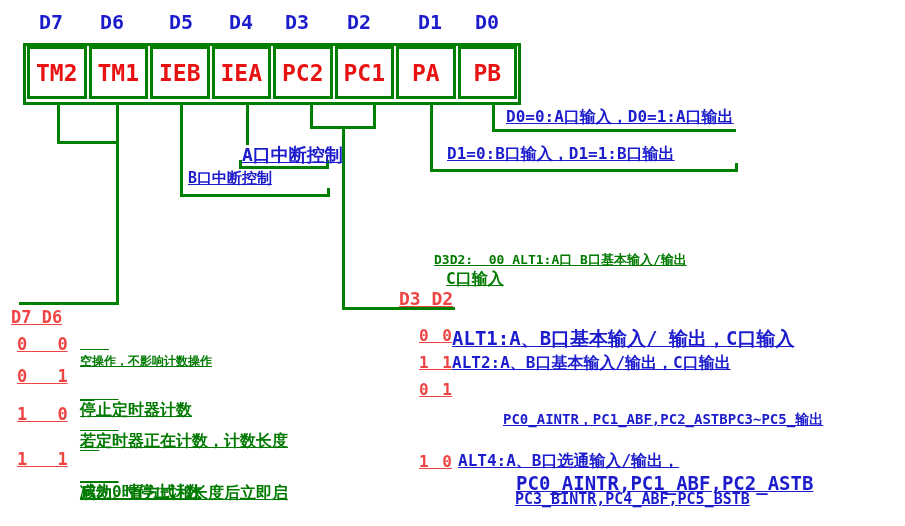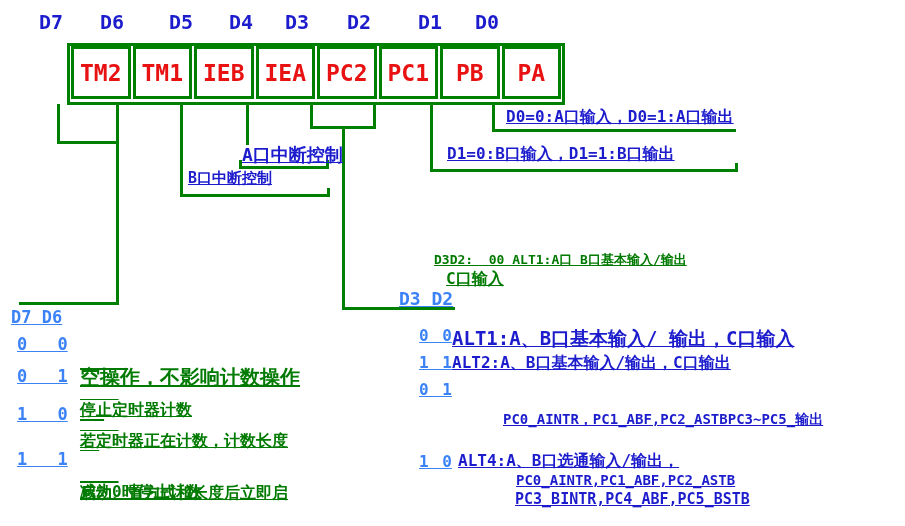--- a/index.html
+++ b/index.html
@@ -2,27 +2,27 @@
 <html><head>
 <meta charset="utf-8">
 <style>
   html,body{margin:0;padding:0;background:#fff;}
   #canvas{position:relative;width:905px;height:520px;background:#ffffff;overflow:hidden;
           font-family:"DejaVu Sans Mono","DejaVu Sans",sans-serif;font-weight:bold;}
   .ln{position:absolute;background:#008000;}
   .txt{position:absolute;white-space:pre;font-weight:bold;
        font-family:"DejaVu Sans Mono","DejaVu Sans",sans-serif;text-decoration:underline;}
   .blue{color:#1c1ccd;}
-  .red{color:#3b82f6;}
+  .red{color:#ef4444;}
   .greent{color:#007a00;}
   .bitlab{position:absolute;top:10px;transform:translateX(-50%);
           font-size:20px;color:#1c1ccd;white-space:pre;}
   #regbox{position:absolute;left:23px;top:43px;width:498px;height:62px;
           box-sizing:border-box;border:3px solid #008000;
-          display:flex;gap:2px;padding:0 1px 3px 1px;margin-left:44px;}
+          display:flex;gap:2px;padding:0 1px 3px 1px;}
   .regcell{flex:1;border:3px solid #008000;display:flex;align-items:center;
            justify-content:center;font-size:23px;color:#e81212;white-space:pre;}
   .bits-wide{letter-spacing:0;word-spacing:20px;font-size:17px;}
   .bits-narrow{font-size:16px;word-spacing:4px;}
   .mline span{display:block;}
 </style>
 </head>
 <body>
 
 <div id="canvas">
@@ -36,22 +36,22 @@
   <span class="bitlab" style="left:430px">D1</span>
   <span class="bitlab" style="left:487px">D0</span>
 
   <div id="regbox">
     <div class="regcell">TM2</div>
     <div class="regcell">TM1</div>
     <div class="regcell">IEB</div>
     <div class="regcell">IEA</div>
     <div class="regcell">PC2</div>
     <div class="regcell">PC1</div>
+    <div class="regcell">PA</div>
     <div class="regcell">PB</div>
-    <div class="regcell">PA</div>
   </div>
 
   <div class="ln" style="left:57px;top:104px;width:3px;height:40px"></div>
   <div class="ln" style="left:57px;top:141px;width:62px;height:3px"></div>
   <div class="ln" style="left:116px;top:104px;width:3px;height:201px"></div>
   <div class="ln" style="left:19px;top:302px;width:100px;height:3px"></div>
 
   <div class="ln" style="left:180px;top:104px;width:3px;height:93px"></div>
   <div class="ln" style="left:180px;top:194px;width:150px;height:3px"></div>
   <div class="ln" style="left:327px;top:188px;width:3px;height:7px"></div>
@@ -89,27 +89,27 @@
   <span class="txt blue" style="left:452px;top:326px;font-size:19px">ALT1:A、B口基本输入/ 输出，C口输入</span>
 
   <span class="txt red bits-narrow" style="left:419px;top:353px">1 1</span>
   <span class="txt blue" style="left:452px;top:353px;font-size:16px">ALT2:A、B口基本输入/输出，C口输出</span>
 
   <span class="txt red bits-narrow" style="left:419px;top:380px">0 1</span>
   <span class="txt blue" style="left:503px;top:411px;font-size:14px">PC0_AINTR，PC1_ABF,PC2_ASTBPC3~PC5_输出</span>
 
   <span class="txt red bits-narrow" style="left:419px;top:452px">1 0</span>
   <span class="txt blue" style="left:458px;top:451px;font-size:16px">ALT4:A、B口选通输入/输出，</span>
-  <span class="txt blue" style="left:516px;top:472px;font-size:14px">PC0_AINTR,PC1_ABF,PC2_ASTB</span>
+  <span class="txt blue" style="left:516px;top:472px;font-size:19px">PC0_AINTR,PC1_ABF,PC2_ASTB</span>
   <span class="txt blue" style="left:515px;top:490px;font-size:15px">PC3_BINTR,PC4_ABF,PC5_BSTB</span>
 
   <span class="txt red" style="left:11px;top:307px;font-size:17px">D7 D6</span>
 
   <span class="txt red bits-wide" style="left:17px;top:334px">0 0</span>
-  <div class="txt greent mline" style="left:80px;top:335px;font-size:20px;line-height:17px">
+  <div class="txt greent mline" style="left:80px;top:319px;font-size:12px;line-height:17px">
     <span>空操作，不影响计数操作</span>
   </div>
 
   <span class="txt red bits-wide" style="left:17px;top:366px">0 1</span>
   <div class="txt greent mline" style="left:80px;top:367px;font-size:16px;line-height:17px">
     <span>停止定时器计数</span>
   </div>
 
   <span class="txt red bits-wide" style="left:17px;top:404px">1 0</span>
   <div class="txt greent mline" style="left:80px;top:398px;font-size:16px;line-height:17px">

